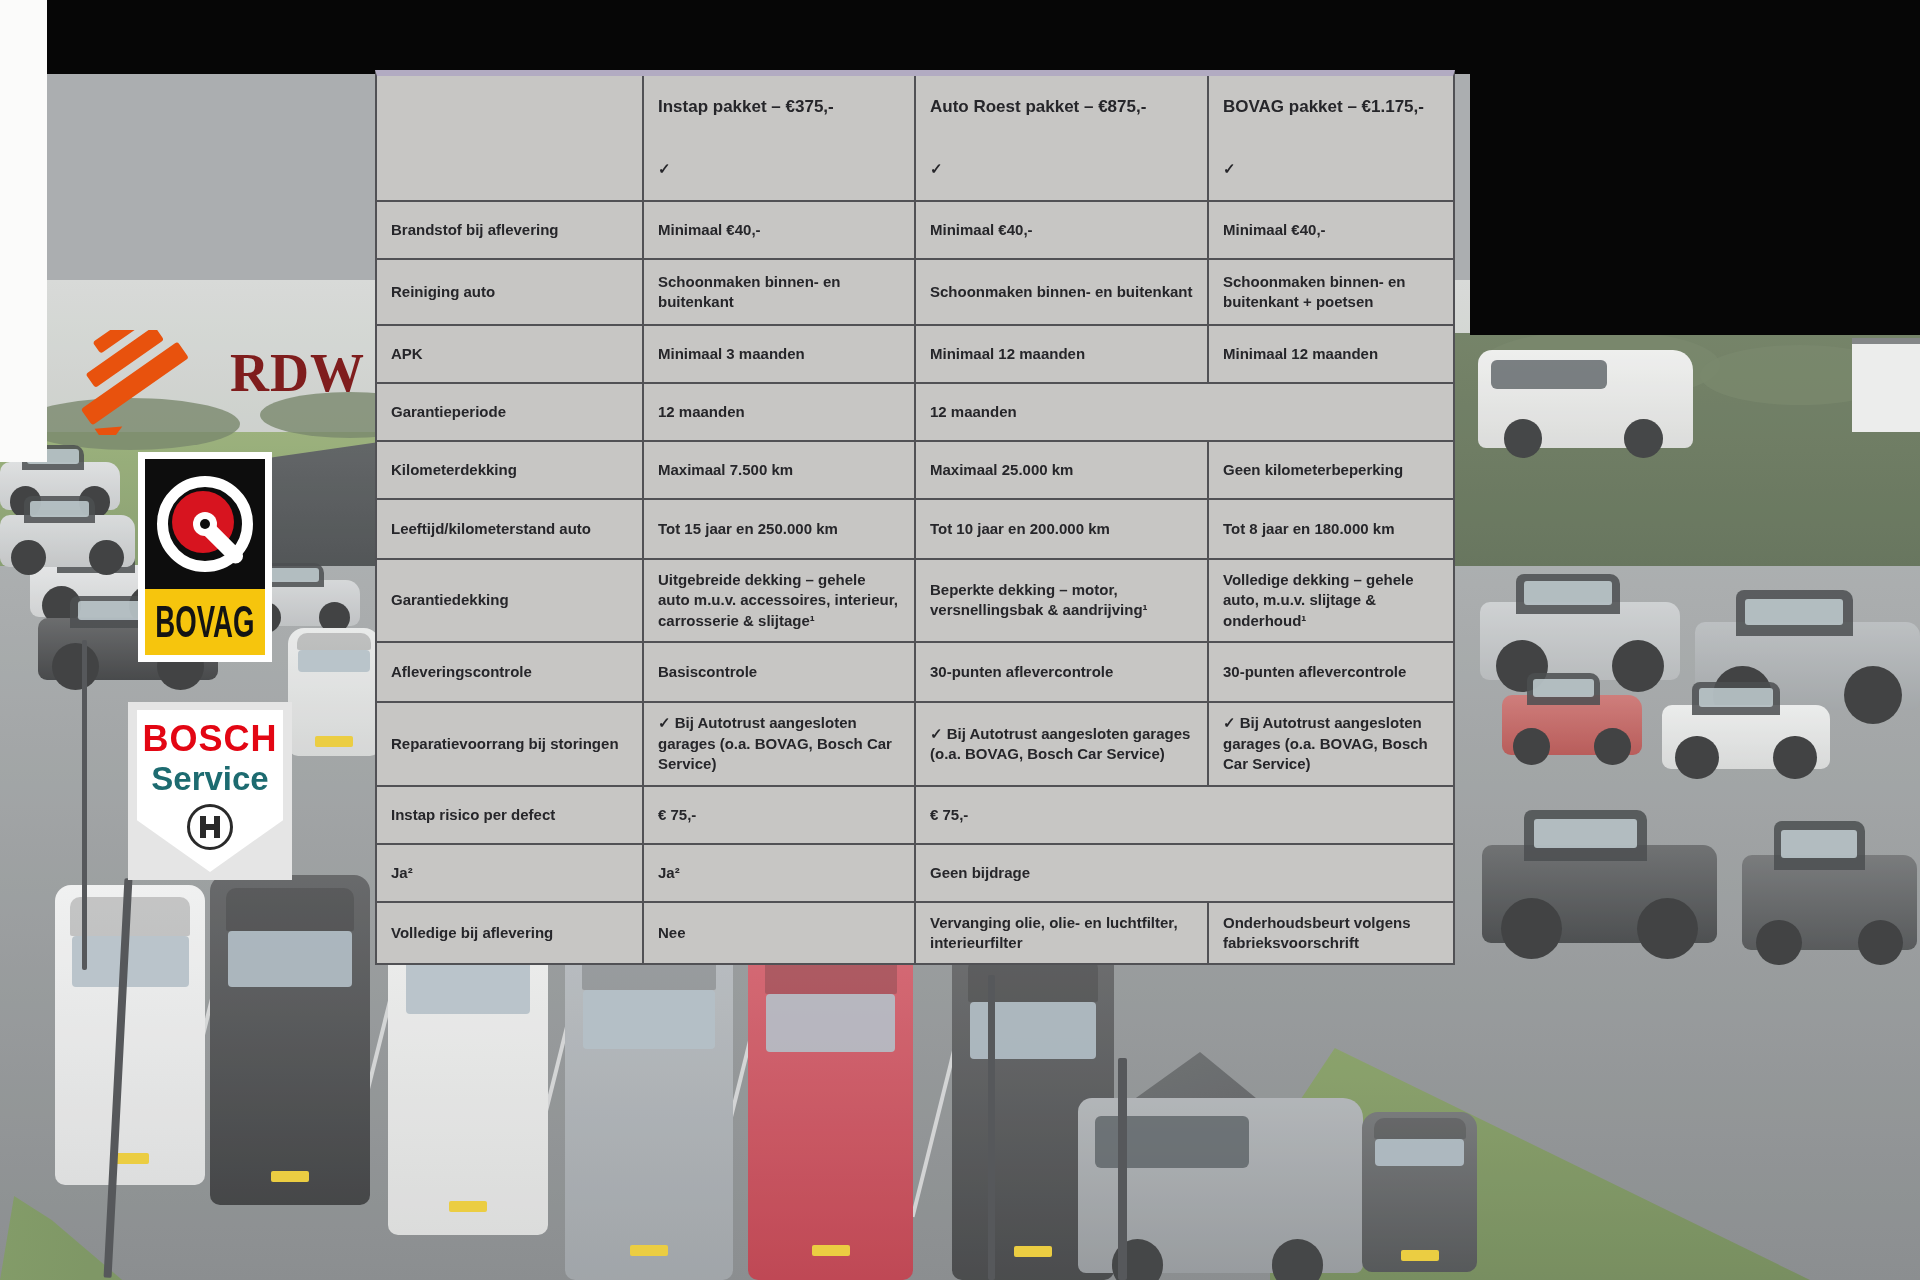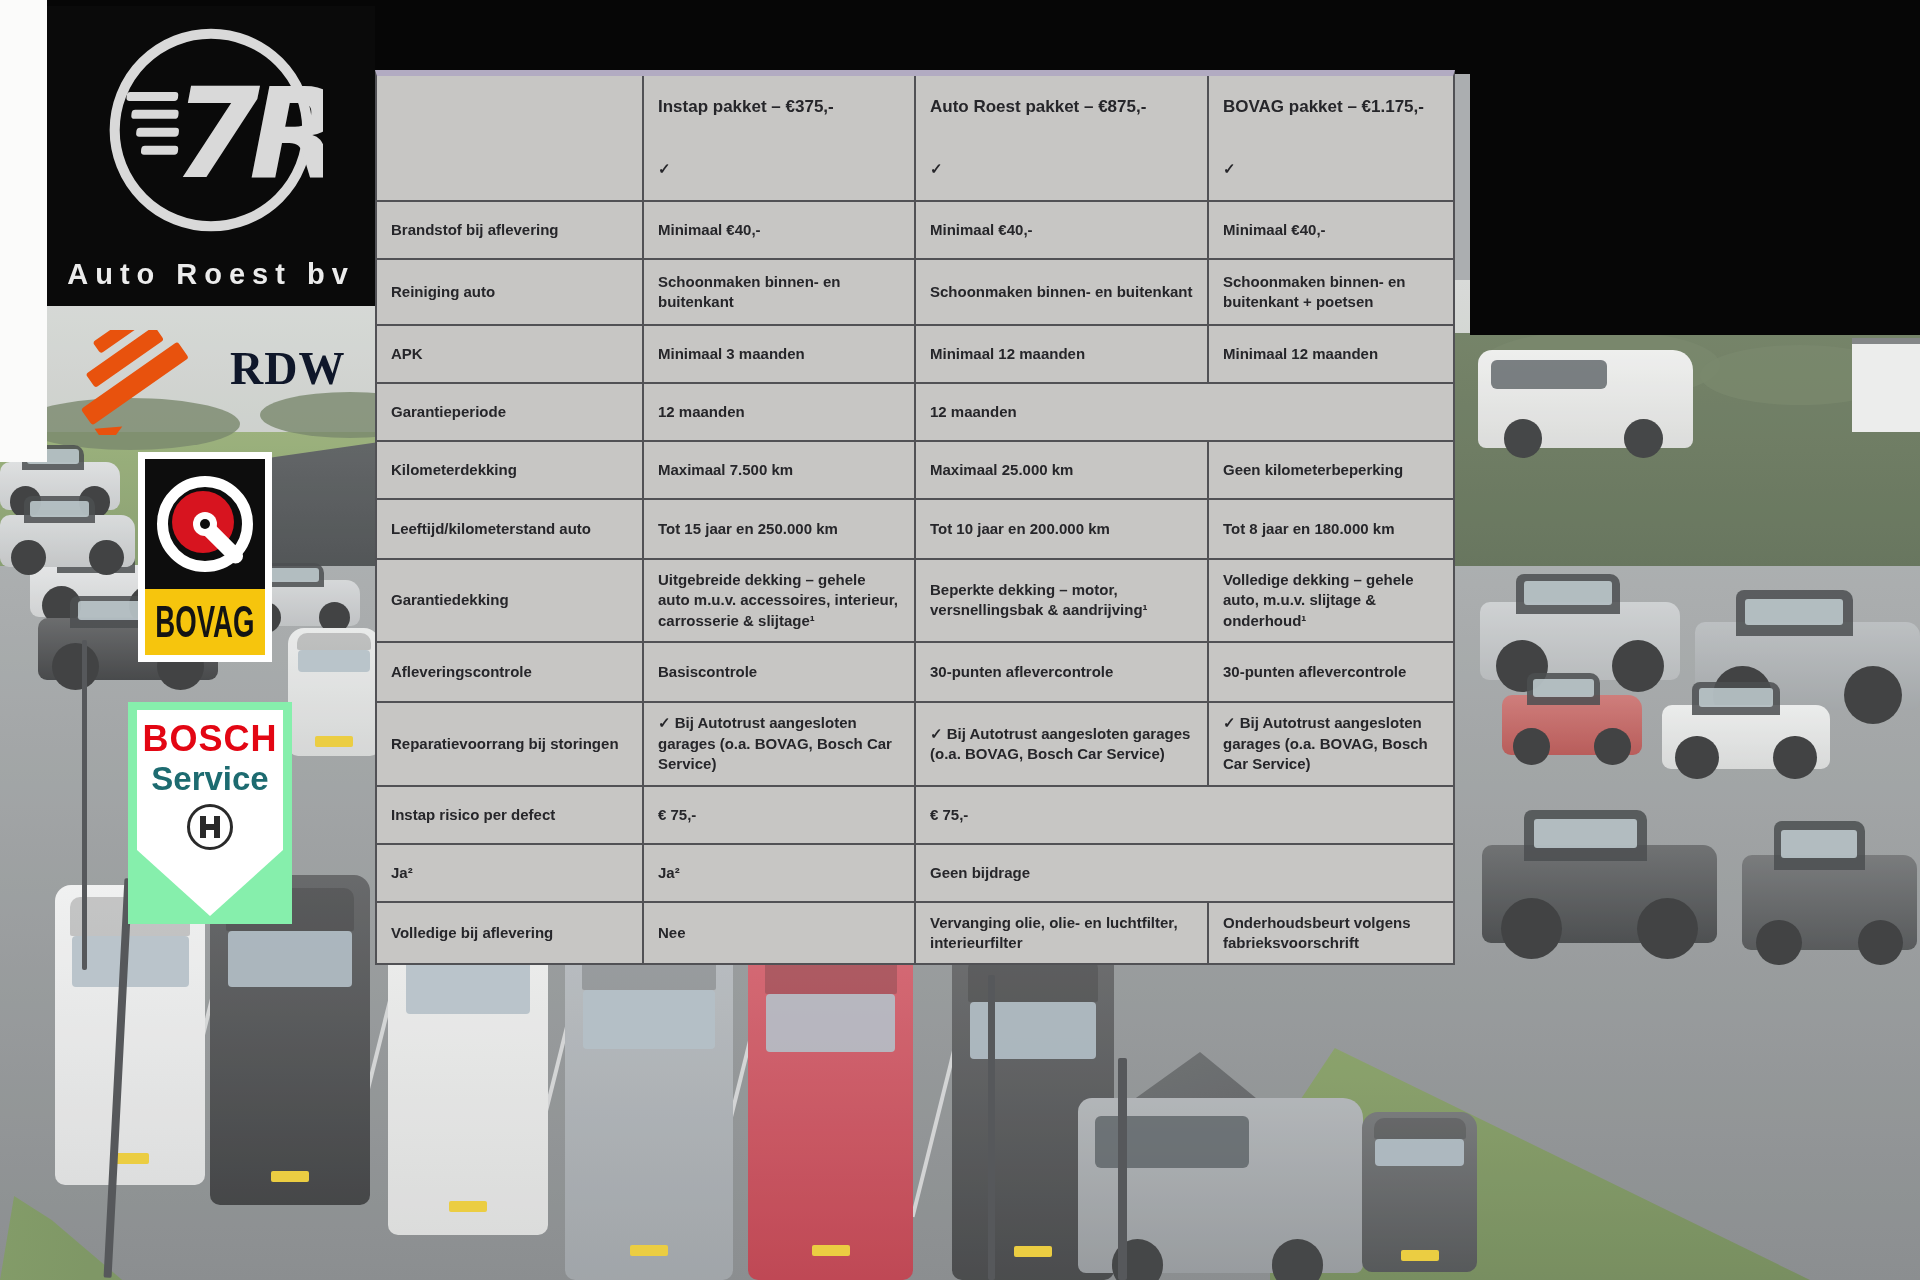--- a/index.html
+++ b/index.html
@@ -54,35 +54,35 @@
 
   
   .logo-box { position:absolute; left:47px; top:6px; width:328px; height:300px; background:#0a0a0a; z-index:3; }
   .logo-box svg { position:absolute; left:52px; top:12px; }
   .company { position:absolute; left:0; width:100%; top:252px; text-align:center; color:#ececec;
       font-size:29px; font-weight:bold; letter-spacing:7px; white-space:nowrap; }
 
   
   .rdw { position:absolute; left:78px; top:330px; z-index:3; width:260px; height:105px; }
   .rdw .word { position:absolute; left:152px; top:12px; font-family:"Liberation Serif", serif; font-weight:bold;
-      font-size:46px; color:#0f172a; letter-spacing:1px; }
+      font-size:54px; color:#7f1d1d; letter-spacing:1px; }
   .bovag { position:absolute; left:138px; top:452px; width:134px; height:210px; background:#ffffff; padding:7px; z-index:3; }
   .bovag-top { position:relative; width:100%; height:130px; background:#0d0d0d; overflow:hidden; }
   .bovag-ring { position:absolute; left:50%; top:50%; width:96px; height:96px; margin:-48px 0 0 -48px;
       border:11px solid #ffffff; border-radius:50%; }
   .bovag-disc { position:absolute; left:50%; top:50%; width:62px; height:62px; margin:-33px 0 0 -33px;
       background:#d7141f; border-radius:50%; }
   .bovag-arm { position:absolute; left:50%; top:50%; width:15px; height:58px; margin:-6px 0 0 -7px;
       background:#ffffff; border-radius:8px; transform:rotate(-45deg); transform-origin:50% 8px; }
   .bovag-hub { position:absolute; left:50%; top:50%; width:24px; height:24px; margin:-12px 0 0 -12px;
       background:#ffffff; border-radius:50%; }
   .bovag-hub::after { content:""; position:absolute; left:7px; top:7px; width:10px; height:10px; background:#0d0d0d; border-radius:50%; }
   .bovag-bottom { width:100%; height:66px; background:#f6c50d; display:flex; align-items:center; justify-content:center; }
   .bovag-word { font-weight:bold; font-size:30px; color:#141414; transform:scale(.92,1.5); letter-spacing:0; }
-  .bosch { position:absolute; left:128px; top:702px; width:164px; height:222px; background:#86efac; z-index:3; }
+  .bosch { position:absolute; left:128px; top:702px; width:164px; height:178px; background:#e5e5e5; z-index:3; }
   .bosch-shield { position:absolute; left:9px; right:9px; top:8px; bottom:8px; background:#ffffff;
       clip-path:polygon(0 0,100% 0,100% 68%,50% 100%,0 68%); }
   .bosch-word1 { position:absolute; width:100%; top:16px; text-align:center; font-weight:bold; font-size:36px; color:#e30613; letter-spacing:1px; }
   .bosch-word2 { position:absolute; width:100%; top:58px; text-align:center; font-weight:bold; font-size:33px; color:#1d6b70; }
   .bosch-sym { position:absolute; left:50%; top:102px; width:46px; height:46px; margin-left:-23px;
       border:3px solid #2a2a2a; border-radius:50%; background:#fff; }
   .bosch-sym::before, .bosch-sym::after { content:""; position:absolute; top:9px; width:6px; height:22px; background:#2a2a2a; }
   .bosch-sym::before { left:10px; } .bosch-sym::after { right:10px; }
   .bosch-sym .bar { position:absolute; left:13px; top:17px; width:14px; height:6px; background:#2a2a2a; }
 
@@ -257,33 +257,20 @@
     <div class="pole" style="left:114px;top:878px;width:8px;height:400px;transform:rotate(3deg);"></div>
     <div class="pole" style="left:988px;top:975px;width:7px;height:305px;"></div>
     <div class="pole" style="left:1118px;top:1058px;width:9px;height:222px;"></div>
     <div class="haze"></div>
   </div>
 
   <div class="black-mid"></div>
   <div class="black-right"></div>
   <div class="white-strip"></div>
 
-  <div class="logo-box">
-    <svg width="224" height="224" viewBox="0 0 200 200">
-      <circle cx="100" cy="100" r="86" fill="none" stroke="#d9d9d9" stroke-width="9"></circle>
-      <g fill="#d9d9d9" transform="skewX(-6)">
-        <rect x="32" y="66" width="46" height="8" rx="3"></rect>
-        <rect x="38" y="82" width="42" height="8" rx="3"></rect>
-        <rect x="44" y="98" width="38" height="8" rx="3"></rect>
-        <rect x="50" y="114" width="33" height="8" rx="3"></rect>
-      </g>
-      <text x="66" y="142" font-family="DejaVu Sans, sans-serif" font-size="112" font-weight="bold" font-style="italic" fill="#d9d9d9" letter-spacing="-10">7R</text>
-    </svg>
-    <div class="company">Auto Roest bv</div>
-  </div>
 
   <div class="rdw">
     <svg width="150" height="105" viewBox="0 0 150 105">
       <g fill="#e8520d" transform="rotate(-35 40 80)">
         <rect x="10" y="58" width="118" height="20" rx="3"></rect>
         <rect x="34" y="32" width="84" height="17" rx="3"></rect>
         <rect x="58" y="10" width="52" height="14" rx="3"></rect>
         <polygon points="10,82 34,96 10,104"></polygon>
       </g>
     </svg>

